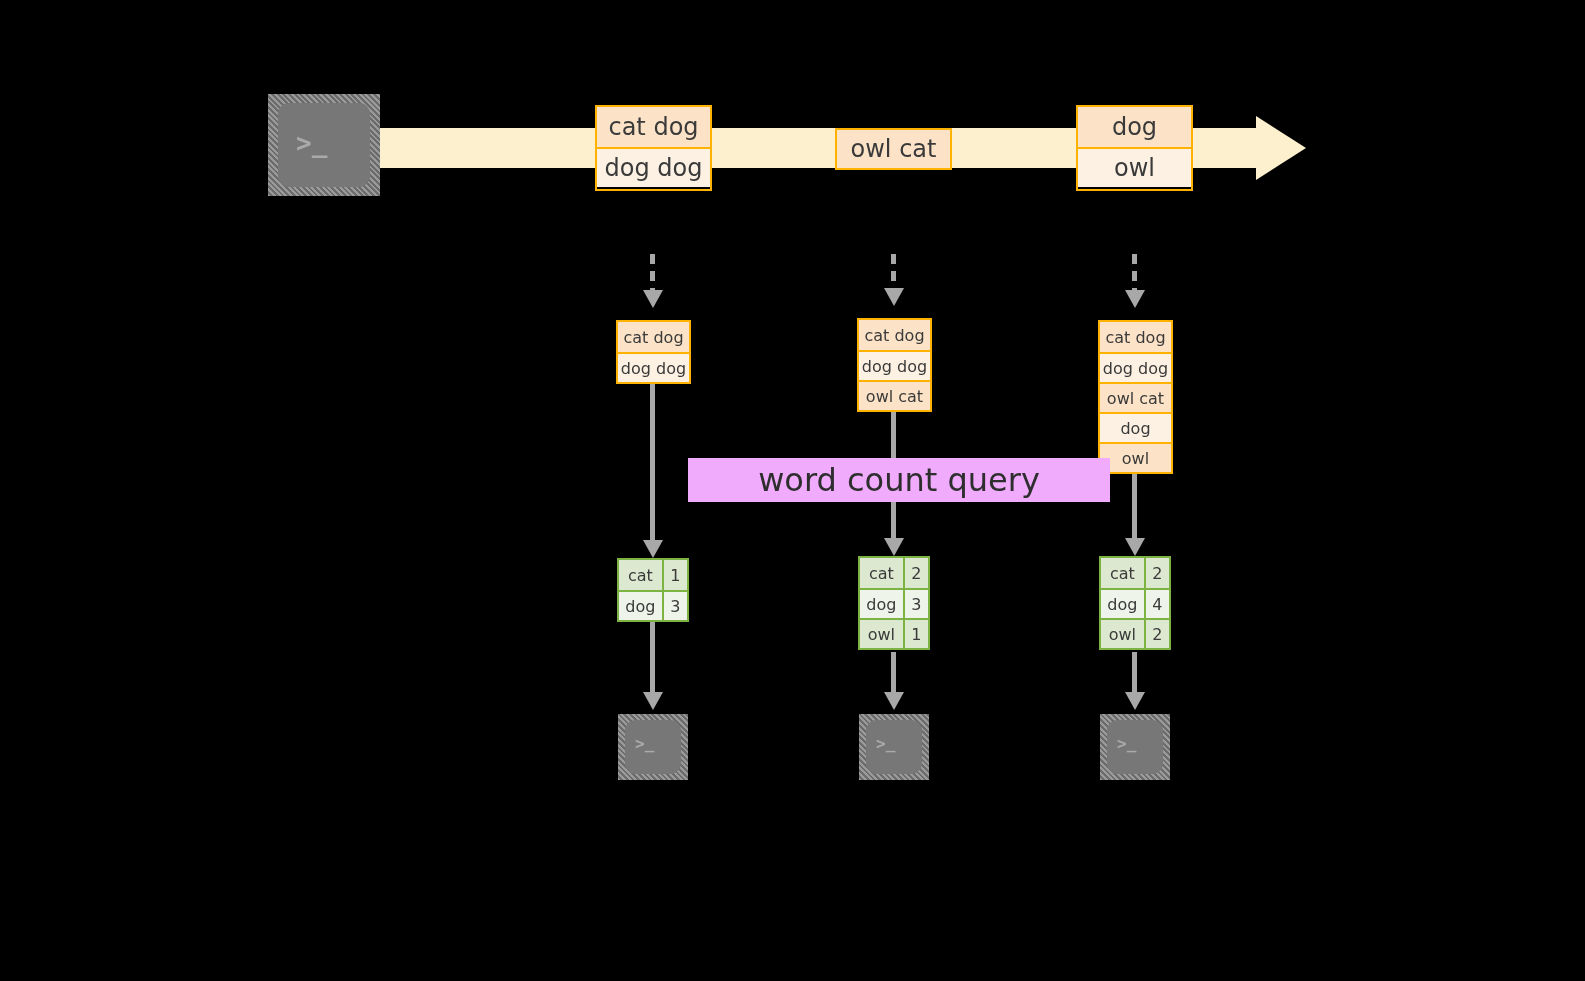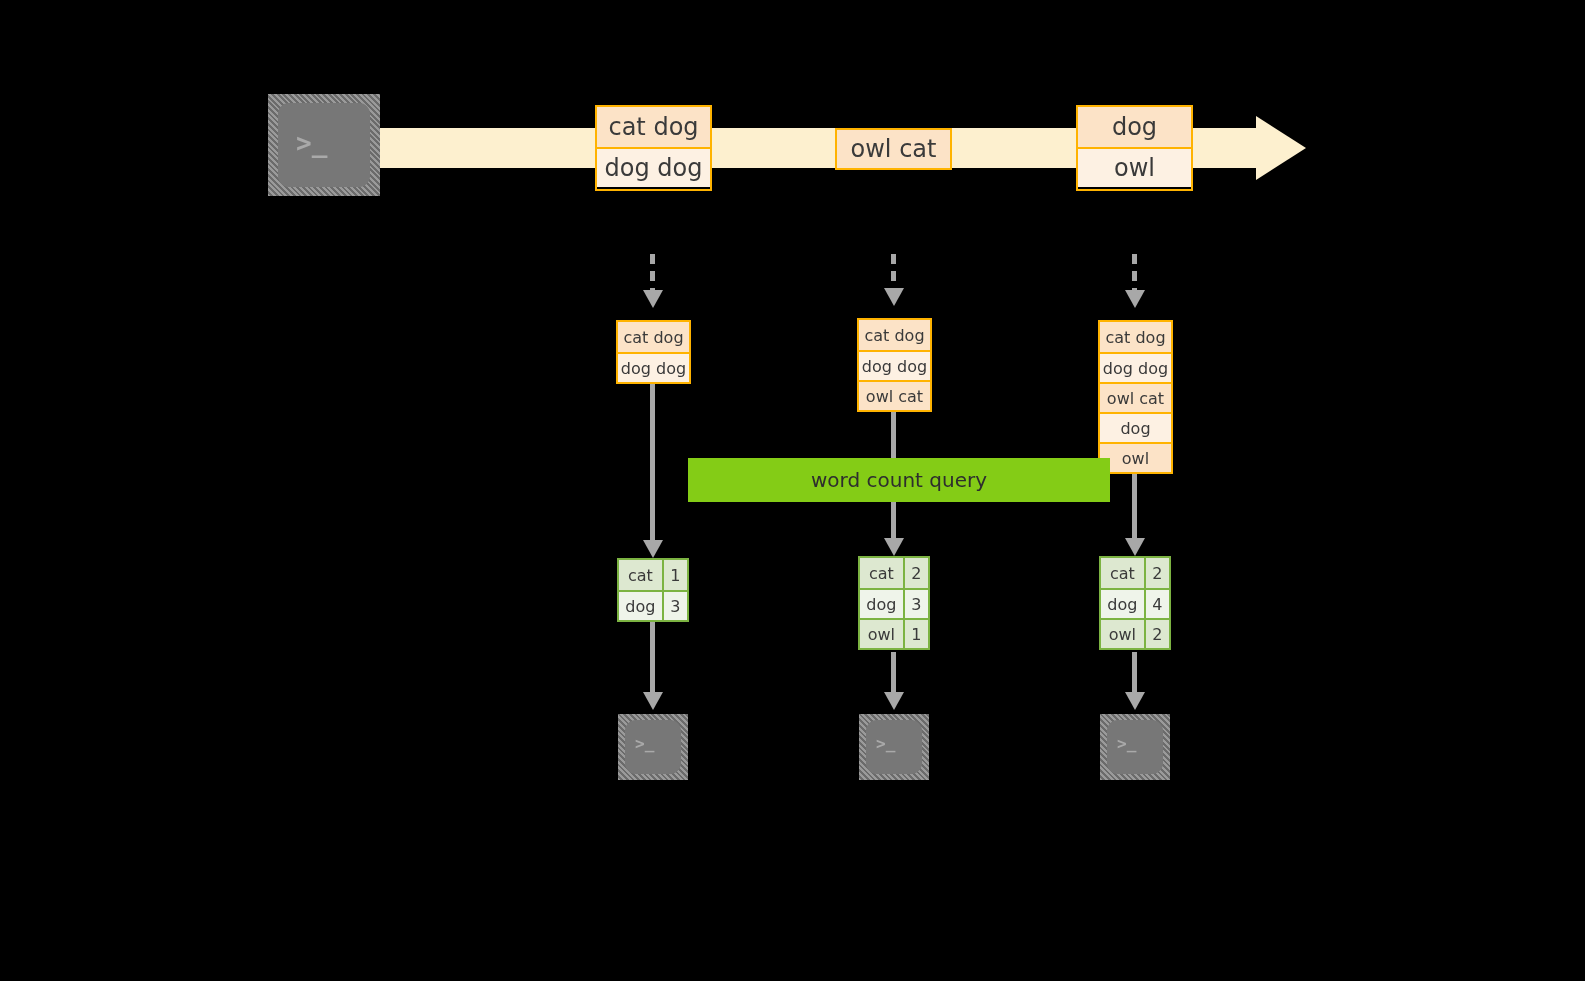--- a/index.html
+++ b/index.html
@@ -119,26 +119,26 @@
   .vhead {
     position: absolute;
     width: 0; height: 0;
     border-left: 10px solid transparent;
     border-right: 10px solid transparent;
     border-top: 18px solid #a8a8a8;
   }
   
   .querylabel {
     position: absolute;
-    background: #84cc16;
+    background: #f0abfc;
     color: #2e2e2e;
     display: flex;
     align-items: center;
     justify-content: center;
-    font-size: 20px;
+    font-size: 32px;
     white-space: nowrap;
   }
 </style>
 </head>
 <body>
 
 <div id="stage">
 
   <div class="band" style="left:368px; top:128px; width:888px; height:40px;"></div>
   <div class="band-head" style="left:1256px; top:116px;

